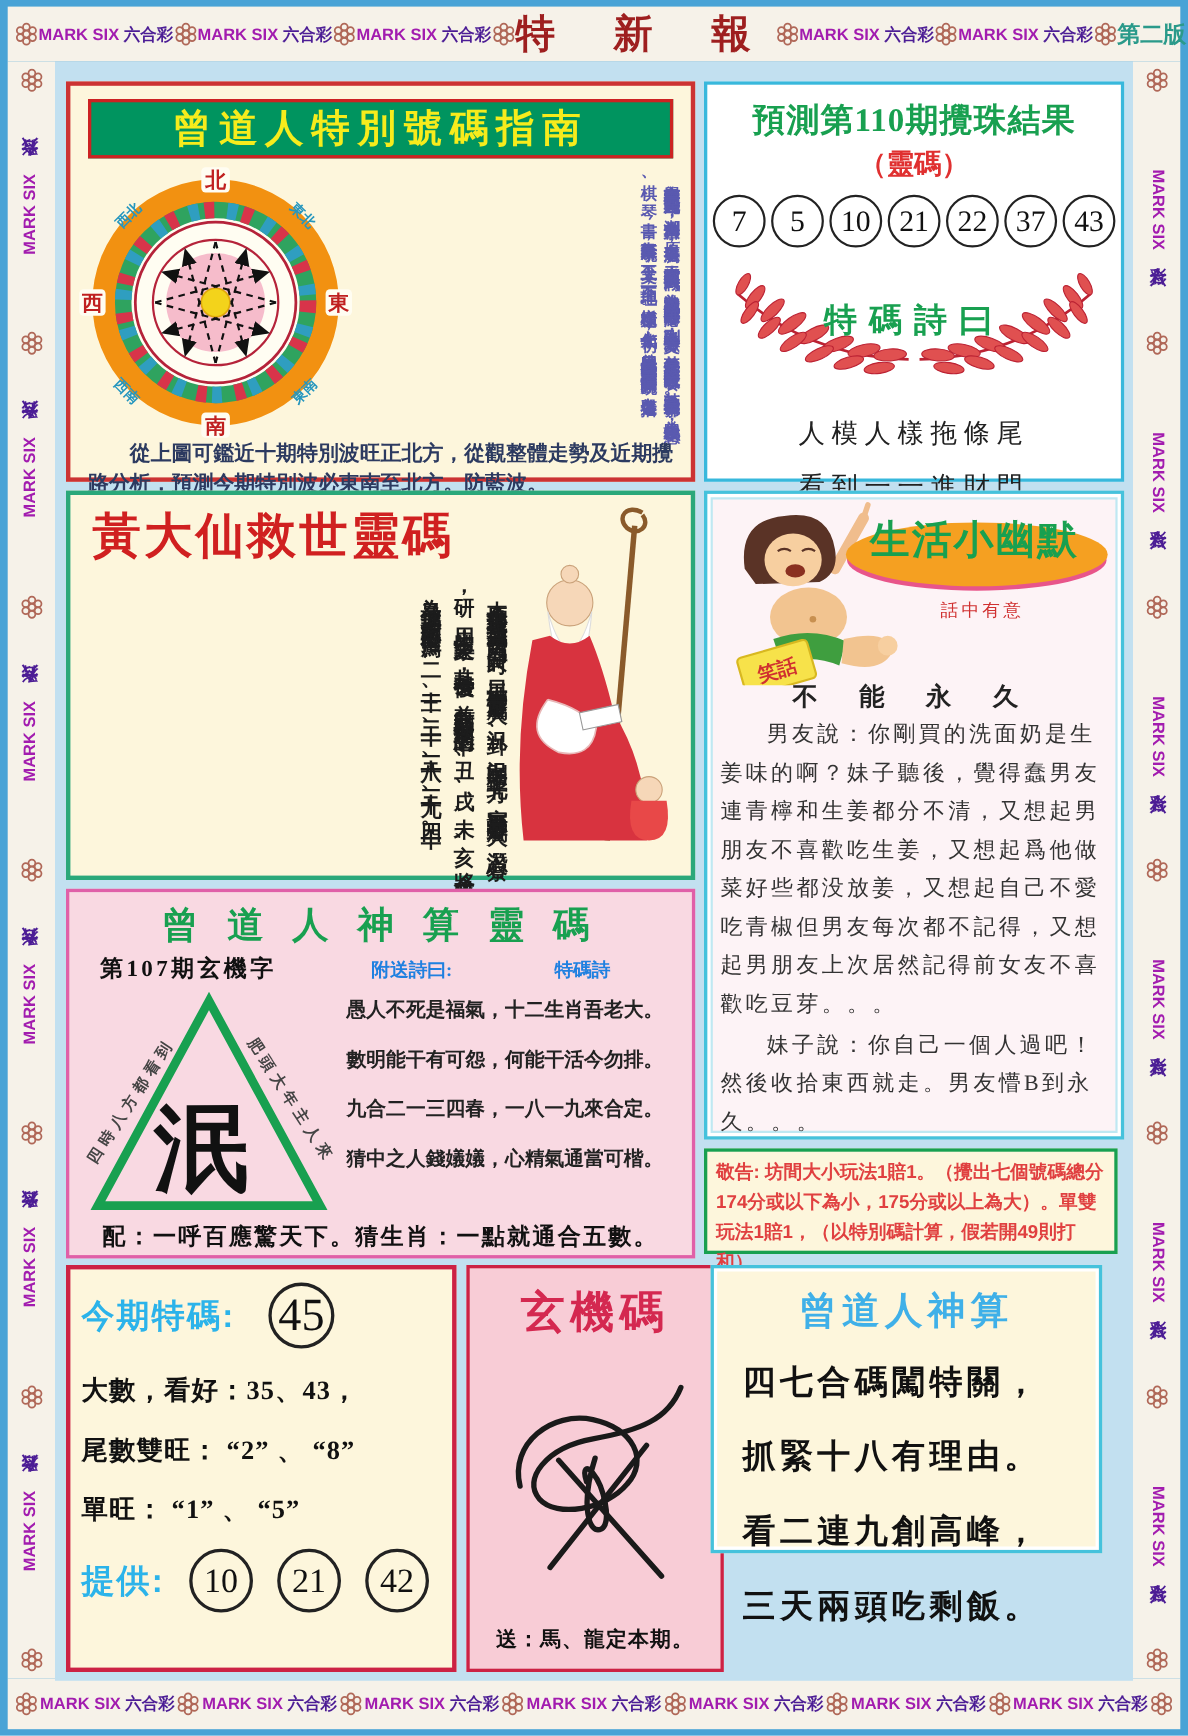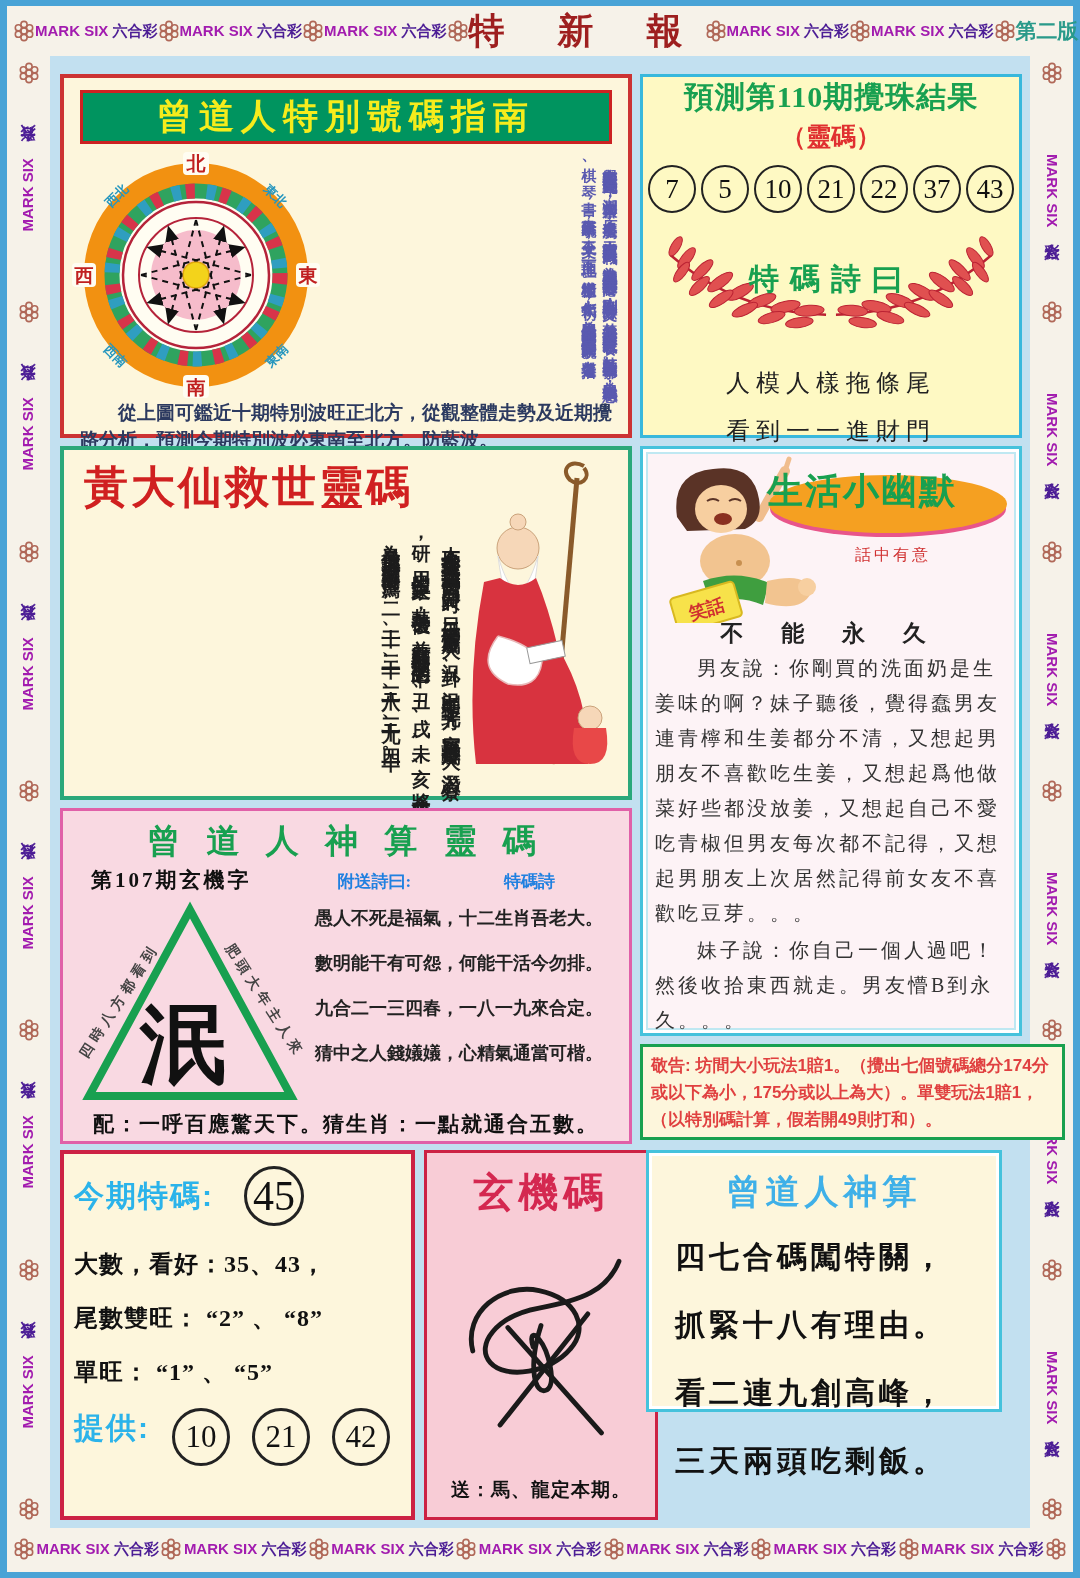--- a/index.html
+++ b/index.html
@@ -26,21 +26,21 @@
   .p-guide{left:10px;top:18px;width:572px;height:364px;background:#fdf6dc;border:4px solid #cc3333;}
   .guide-header{margin:12px 16px 4px 16px;background:#00945f;border:3px solid #cc2222;color:#f6ec1c;
     font-size:35px;font-weight:bold;text-align:center;letter-spacing:7px;line-height:48px;}
   .guide-body{display:flex;padding:2px 8px 0 4px;}
   .compass-wrap{width:256px;height:250px;flex:0 0 auto;}
   .guide-bio{flex:1;height:238px;margin-top:6px;writing-mode:vertical-rl;
     font-size:15px;line-height:21px;letter-spacing:1px;font-weight:bold;color:#5a5ab0;}
   .guide-analysis{color:#2c3a60;font-weight:bold;font-size:19px;padding:0 16px;line-height:1.4;text-indent:2em;}
   .guide-reco{color:#2c3a60;font-weight:bold;font-size:21px;text-align:center;letter-spacing:2px;}
   
-  .p-predict{left:590px;top:18px;width:382px;height:364px;background:#fef9c3;border:3px solid #38b8dc;}
+  .p-predict{left:590px;top:18px;width:382px;height:364px;background:#ffffff;border:3px solid #38b8dc;padding-top:12px;}
   .predict-title{color:#18a050;font-size:30px;font-weight:bold;text-align:center;letter-spacing:1px;}
   .predict-sub{color:#e03030;font-size:25px;font-weight:bold;text-align:center;margin-top:2px;}
   .balls{display:flex;justify-content:center;gap:5px;margin-top:12px;}
   .ball{width:44px;height:44px;border:2px solid #222;border-radius:50%;display:flex;align-items:center;justify-content:center;
     font-size:27px;color:#111;}
   .wreath{position:relative;height:106px;margin-top:16px;}
   .wreath svg{position:absolute;left:0;top:0;}
   .wreath-label{position:absolute;left:0;right:0;top:30px;text-align:center;color:#18a050;font-size:30px;font-weight:bold;letter-spacing:11px;}
   .predict-poem{margin-top:24px;text-align:center;font-size:24px;color:#222;letter-spacing:6px;line-height:2.0;}
   
@@ -49,51 +49,51 @@
   .huang-art{position:absolute;right:4px;top:6px;}
   .huang-text{position:absolute;left:16px;top:80px;width:386px;height:258px;writing-mode:vertical-rl;
     font-size:19px;line-height:30px;letter-spacing:3px;font-weight:bold;color:#1c1c1c;}
   
   .p-humor{left:590px;top:390px;width:382px;height:590px;background:#fdf3f6;border:3px solid #45c2dc;
     box-shadow:inset 0 0 0 3px #ffffff, inset 0 0 0 5px #bfe8f2;}
   .humor-head{position:relative;height:163px;}
   .toon{position:absolute;left:4px;top:6px;}
   .badge{position:absolute;right:12px;top:26px;width:238px;height:58px;background:#f5a021;border-radius:50%;
     box-shadow:0 5px 0 -1px #e8558a;}
-  .badge-text{position:absolute;right:14px;top:18px;width:238px;text-align:left;color:#18a050;
+  .badge-text{position:absolute;right:14px;top:18px;width:238px;text-align:center;color:#18a050;
     font-size:36px;font-weight:bold;letter-spacing:2px;}
   .tagline{position:absolute;right:88px;top:96px;color:#d03030;font-size:16px;font-weight:normal;letter-spacing:3px;}
   .humor-title{text-align:center;font-size:23px;font-weight:bold;letter-spacing:16px;color:#222;margin-top:6px;}
   .humor-p{font-size:20px;line-height:35px;letter-spacing:3px;color:#333;padding:0 12px;margin:2px 0 0 0;text-indent:2.1em;}
   
   .p-lingma{left:10px;top:752px;width:572px;height:336px;background:#f9d9e2;border:3px solid #e060a8;}
   .lingma-title{color:#18a050;font-size:33px;font-weight:bold;text-align:center;letter-spacing:9px;margin-top:8px;}
   .lingma-row{display:flex;align-items:baseline;padding:2px 18px 0 28px;}
   .lingma-issue{font-size:21px;font-weight:bold;color:#111;letter-spacing:3px;}
   .lingma-c1{color:#2080e0;font-size:17px;font-weight:bold;margin-left:86px;}
   .lingma-c2{color:#2080e0;font-size:17px;font-weight:bold;margin-left:auto;margin-right:56px;}
   .lingma-body{display:flex;padding:2px 8px 0 8px;}
   .tri-wrap{position:relative;width:238px;height:214px;flex:0 0 auto;}
   .tri-deco{position:absolute;font-size:14px;font-weight:bold;color:#444;letter-spacing:5px;white-space:nowrap;}
   .tri-deco.l{left:-18px;top:96px;transform:rotate(-57deg);}
   .tri-deco.r{right:-22px;top:96px;transform:rotate(57deg);}
   .lingma-poem{flex:1;font-size:18px;line-height:45px;color:#222;font-weight:bold;padding-left:6px;}
   .lingma-footer{font-size:21px;font-weight:bold;color:#111;text-align:center;letter-spacing:2px;margin-top:0px;}
   
-  .p-notice{left:590px;top:988px;width:425px;height:96px;background:#fdf6dc;border:3px solid #18a050;
+  .p-notice{left:590px;top:988px;width:376px;height:96px;background:#fdf6dc;border:3px solid #18a050;
     color:#e04040;font-weight:bold;font-size:17px;line-height:1.6;padding:5px 8px;
     font-family:"Liberation Sans","DejaVu Sans",sans-serif;}
   
   .p-special{left:10px;top:1094px;width:355px;height:370px;background:#fdf6dc;border:4px solid #cc2244;padding:12px 10px;}
   .special-head{display:flex;align-items:center;}
   .cyan-label{color:#2bb3ea;font-size:30px;font-weight:bold;letter-spacing:2px;font-family:"Liberation Sans","DejaVu Sans",sans-serif;}
   .ball-lg{width:54px;height:54px;border:3px solid #222;border-radius:50%;display:flex;align-items:center;justify-content:center;
     font-size:42px;color:#111;margin-left:30px;}
   .sp-line{font-size:24px;font-weight:bold;color:#111;margin-top:22px;letter-spacing:1px;white-space:nowrap;}
-  .provide-row{display:flex;align-items:flex-start;margin-top:20px;}
+  .provide-row{display:flex;align-items:center;margin-top:20px;}
   .provide-row .ball-lg{width:52px;height:52px;font-size:31px;margin-left:22px;}
   
   .p-mystery{left:374px;top:1094px;width:234px;height:370px;background:#f8ccd6;border:3px solid #cc2244;
     display:flex;flex-direction:column;align-items:center;}
   .mystery-title{color:#d42850;font-size:40px;font-weight:bold;letter-spacing:5px;margin-top:12px;}
   .mystery-footer{font-size:19px;font-weight:bold;color:#111;margin-bottom:14px;letter-spacing:1px;}
   .sig{flex:1;display:flex;align-items:center;justify-content:center;}
   
   .p-shensuan{left:596px;top:1094px;width:356px;height:262px;background:#fdf6dc;border:3px solid #45c2dc;
     box-shadow:inset 0 0 0 3px #ffffff;}

